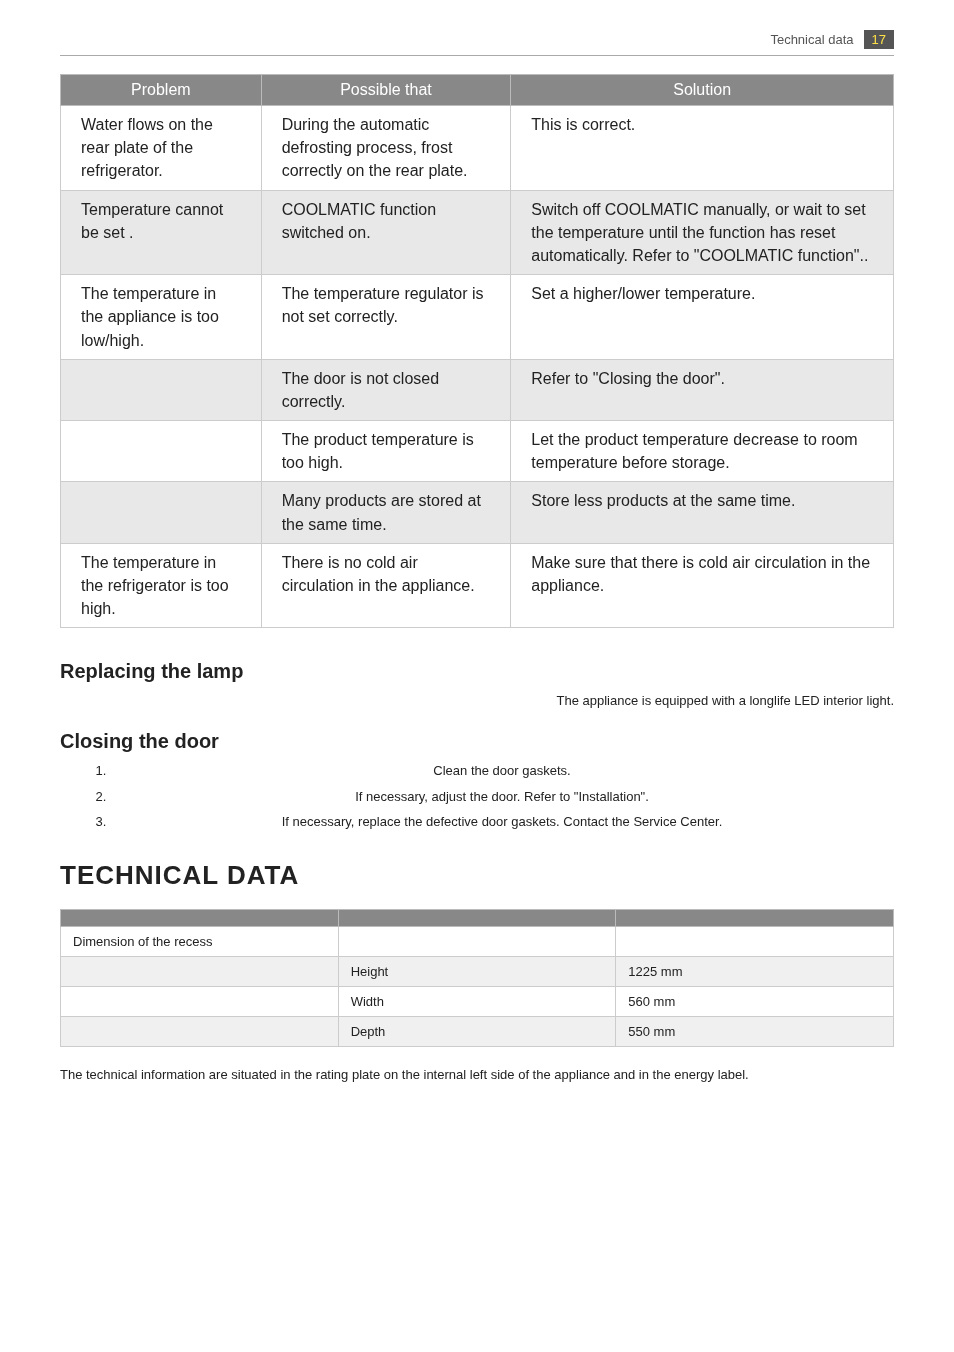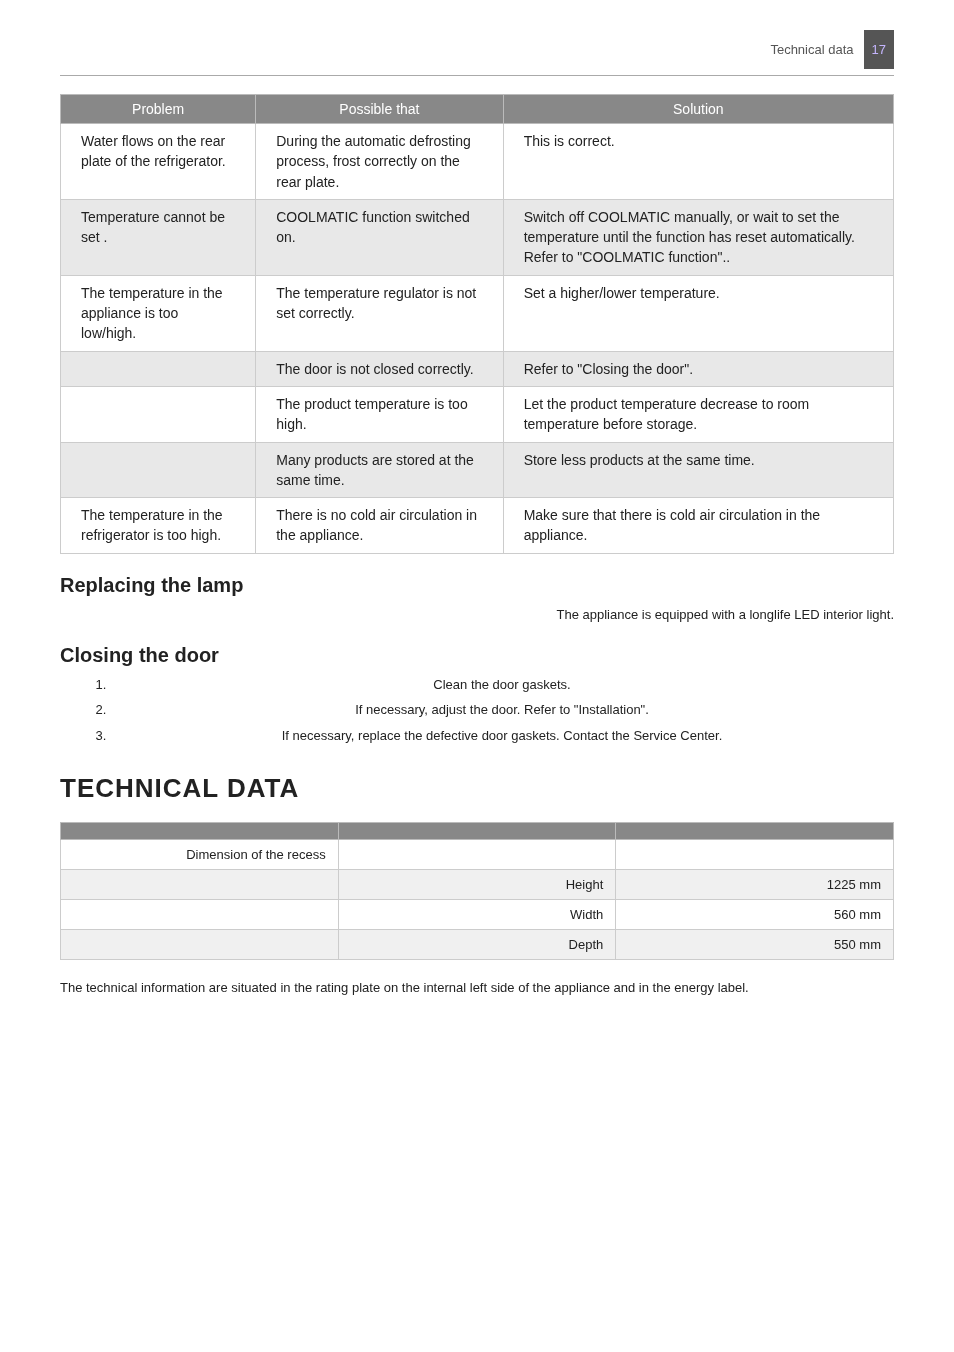--- a/index.html
+++ b/index.html
@@ -21,32 +21,32 @@
       border-bottom: 1px solid #aaa;
       padding-bottom: 6px;
       margin-bottom: 18px;
     }
     .page-header-text {
       font-size: 13px;
       color: #555;
     }
     .page-number-badge {
       background: #555;
-      color: #c4b5fd;
-      font-size: 13px;
-      padding: 12px 8px;
+      color: #fde047;
+      font-size: 13px;
+      padding: 2px 8px;
       margin-left: 10px;
     }
 
     
     .trouble-table {
       width: 100%;
       border-collapse: collapse;
-      margin-bottom: 20px;
-      font-size: 14px;
+      margin-bottom: 32px;
+      font-size: 16px;
     }
     .trouble-table th {
       background: #888;
       color: #fff;
       padding: 6px 10px;
       font-weight: normal;
       text-align: center;
       border: 1px solid #bbb;
     }
     .trouble-table td {
@@ -115,21 +115,20 @@
       background: #888;
       color: #fff;
       padding: 8px 12px;
       border: 1px solid #bbb;
       font-weight: normal;
     }
     .tech-table td {
       border: 1px solid #ccc;
       padding: 7px 12px;
       vertical-align: top;
-      text-align: right;
     }
     .tech-table tr:nth-child(even) td {
       background: #f0f0f0;
     }
     .tech-table tr:nth-child(odd) td {
       background: #fff;
     }
     .tech-note {
       font-size: 13px;
       line-height: 1.5;

